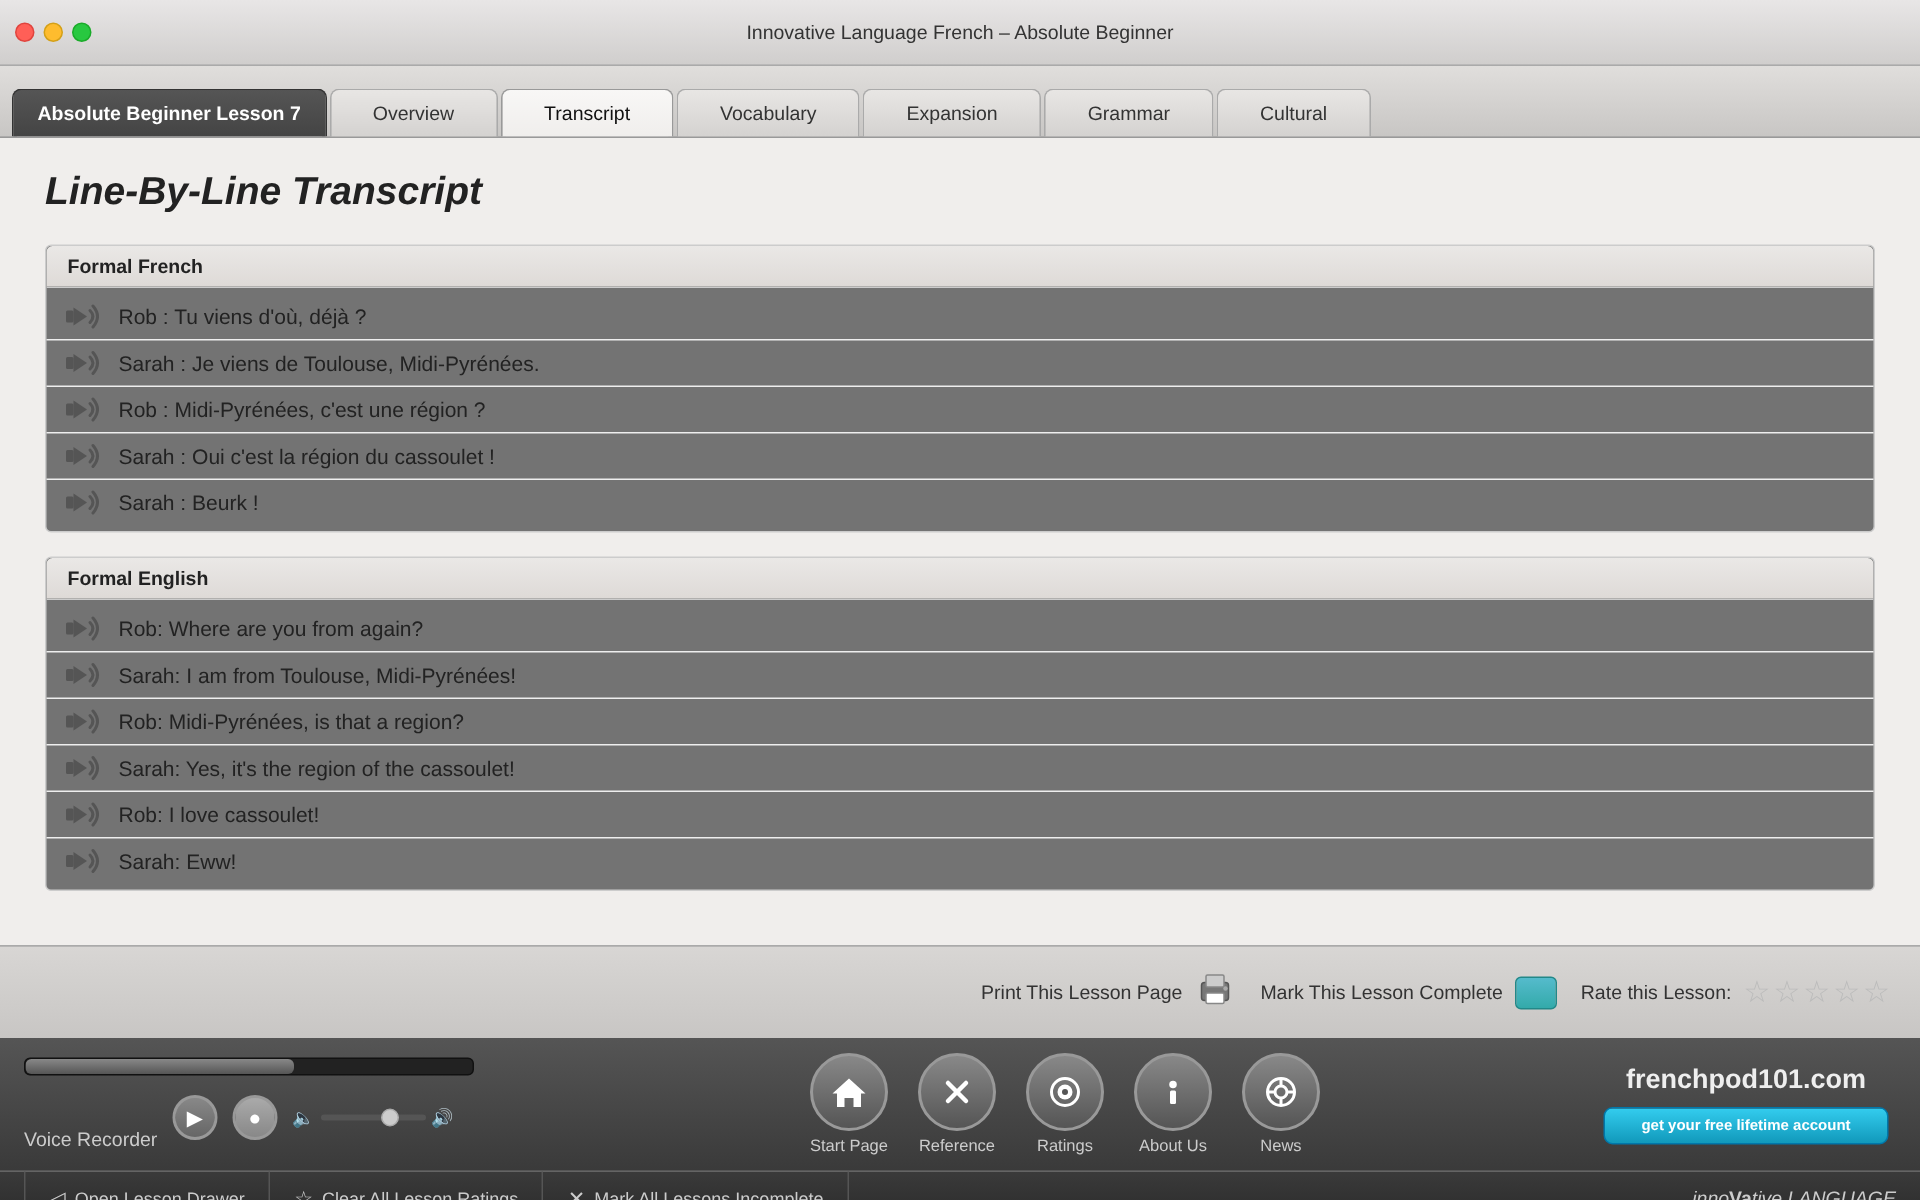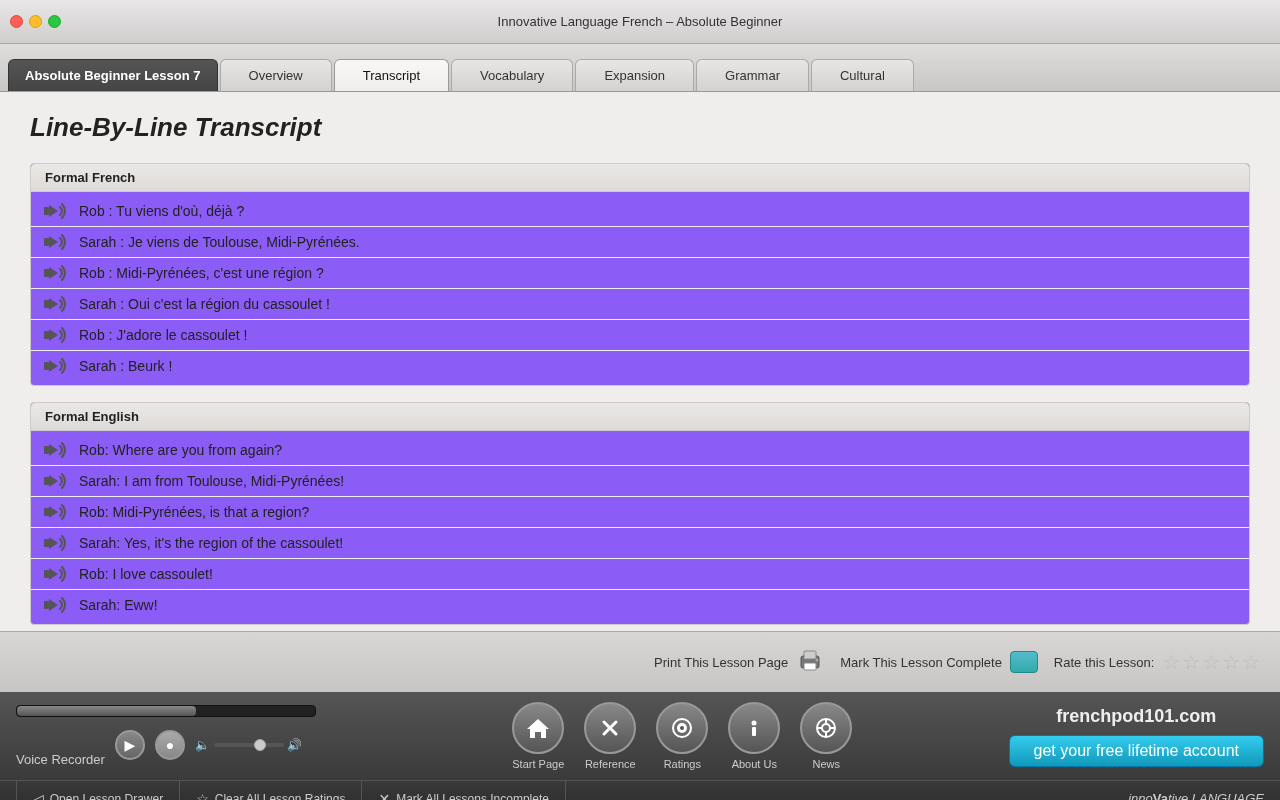--- a/index.html
+++ b/index.html
@@ -106,21 +106,21 @@
       font-style: italic;
       color: #222;
       font-weight: bold;
       margin-bottom: 20px;
     }
 
     .section-box {
       border: 1px solid #ccc;
       border-radius: 4px;
       margin-bottom: 16px;
-      background: #8b5cf6;
+      background: #737373;
     }
     .section-header {
       background: linear-gradient(to bottom, #eae8e6, #dedad7);
       padding: 6px 14px;
       font-weight: bold;
       font-size: 13px;
       color: #222;
       border-bottom: 1px solid #ccc;
       border-radius: 4px 4px 0 0;
     }
@@ -308,22 +308,22 @@
     .frenchpod-logo {
       color: #eee;
       font-size: 18px;
       font-weight: bold;
       text-align: center;
       font-family: 'Helvetica Neue', sans-serif;
     }
     .free-account-btn {
       background: linear-gradient(to bottom, #33ccee, #1199bb);
       color: #fff;
-      font-size: 16px;
-      font-weight: normal;
+      font-size: 10px;
+      font-weight: bold;
       padding: 6px 24px;
       border-radius: 6px;
       border: 1px solid #0077aa;
       cursor: pointer;
       white-space: nowrap;
     }
 
     
     #bottom-nav {
       background: linear-gradient(to bottom, #3a3a3a, #2a2a2a);
@@ -427,31 +427,20 @@
         <div class="transcript-row">
           <div class="audio-icon">
             <svg viewBox="0 0 24 20" fill="none">
                 <rect x="0" y="6" width="5" height="8" fill="#555" rx="1"></rect>
                 <polygon points="5,4 5,16 14,10" fill="#555"></polygon>
                 <path d="M16,6 Q20,10 16,14" stroke="#555" stroke-width="2" fill="none" stroke-linecap="round"></path>
                 <path d="M18,3 Q24,10 18,17" stroke="#555" stroke-width="2" fill="none" stroke-linecap="round"></path>
               </svg>
           </div>
           <span class="transcript-text">Sarah : Oui c'est la région du cassoulet !</span>
-        </div>
-        <div class="transcript-row">
-          <div class="audio-icon">
-            <svg viewBox="0 0 24 20" fill="none">
-                <rect x="0" y="6" width="5" height="8" fill="#555" rx="1"></rect>
-                <polygon points="5,4 5,16 14,10" fill="#555"></polygon>
-                <path d="M16,6 Q20,10 16,14" stroke="#555" stroke-width="2" fill="none" stroke-linecap="round"></path>
-                <path d="M18,3 Q24,10 18,17" stroke="#555" stroke-width="2" fill="none" stroke-linecap="round"></path>
-              </svg>
-          </div>
-          <span class="transcript-text">Rob : J'adore le cassoulet !</span>
         </div>
         <div class="transcript-row">
           <div class="audio-icon">
             <svg viewBox="0 0 24 20" fill="none">
                 <rect x="0" y="6" width="5" height="8" fill="#555" rx="1"></rect>
                 <polygon points="5,4 5,16 14,10" fill="#555"></polygon>
                 <path d="M16,6 Q20,10 16,14" stroke="#555" stroke-width="2" fill="none" stroke-linecap="round"></path>
                 <path d="M18,3 Q24,10 18,17" stroke="#555" stroke-width="2" fill="none" stroke-linecap="round"></path>
               </svg>
           </div>

